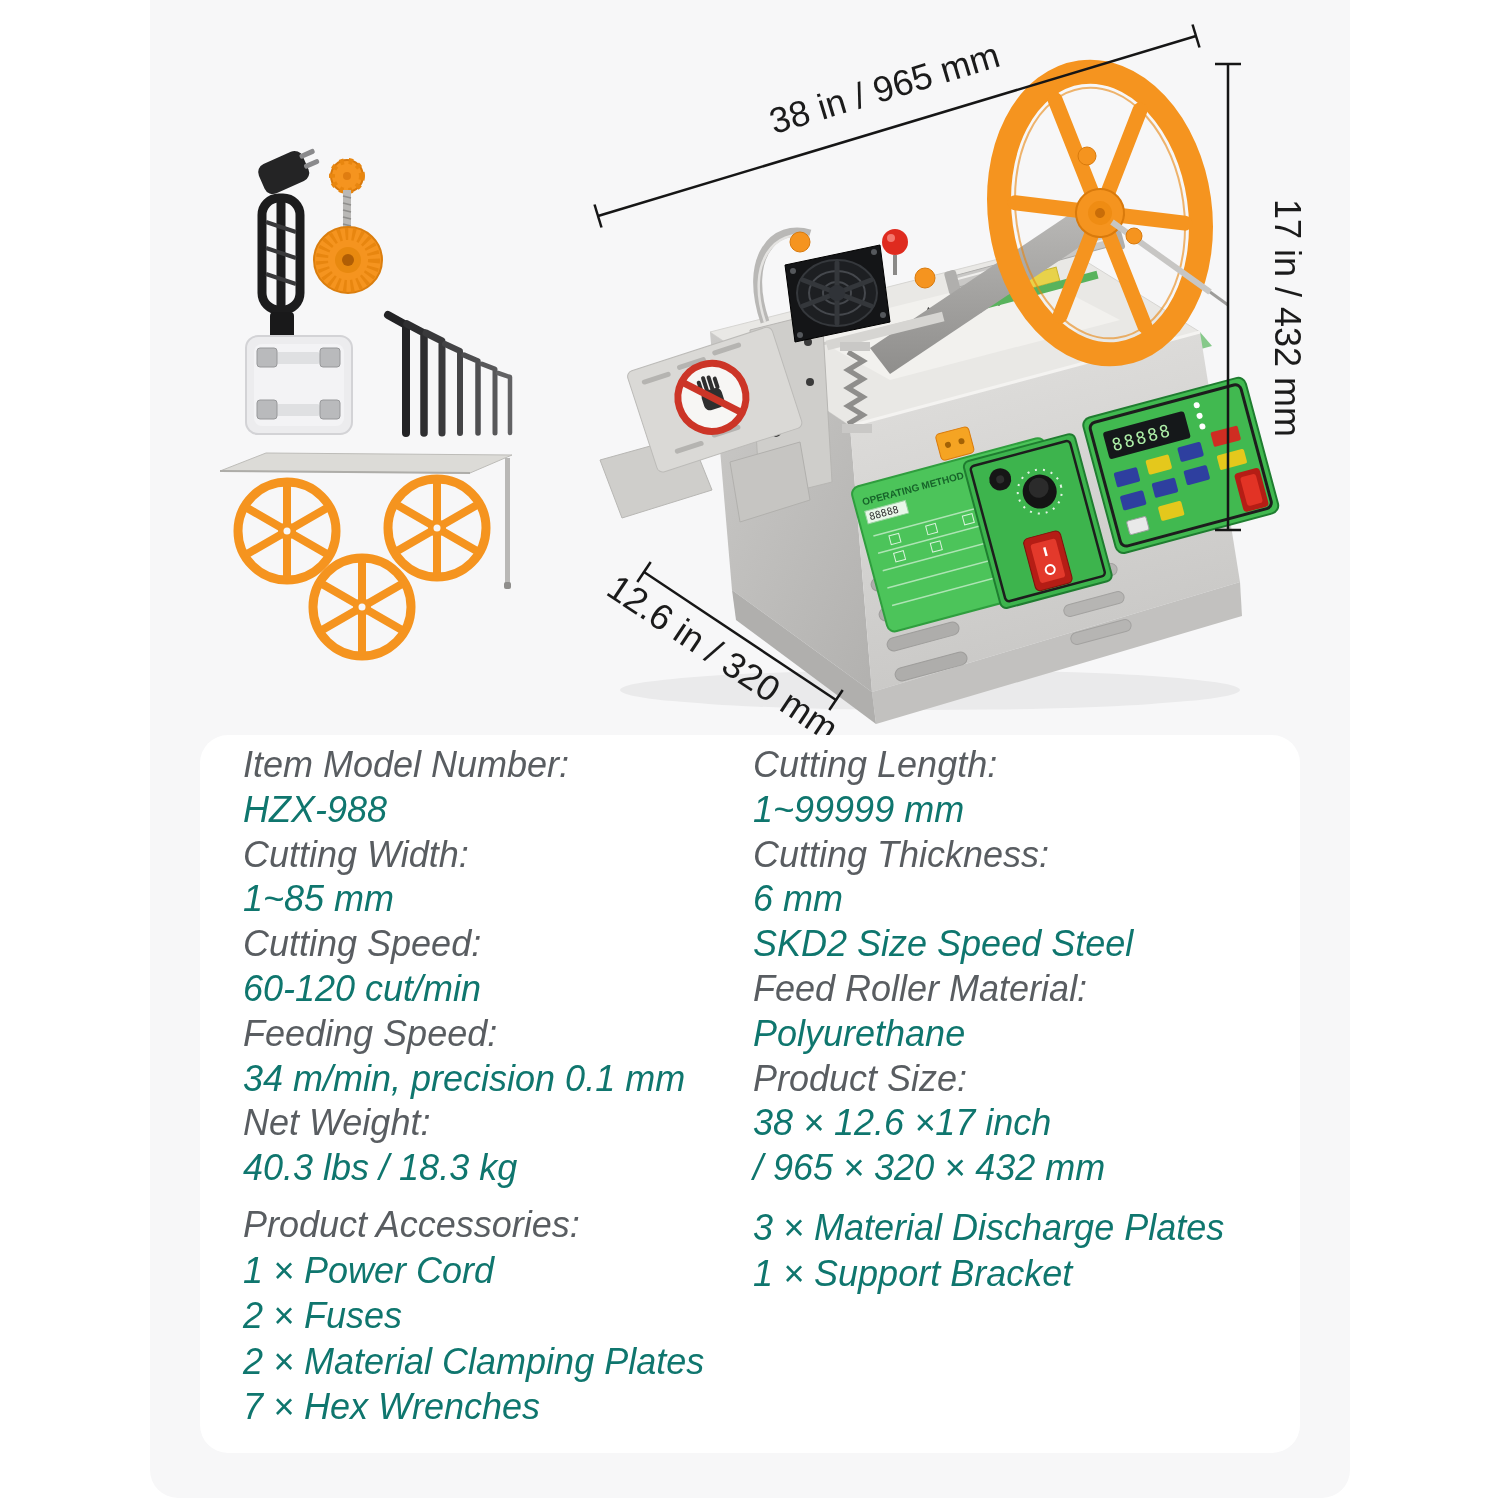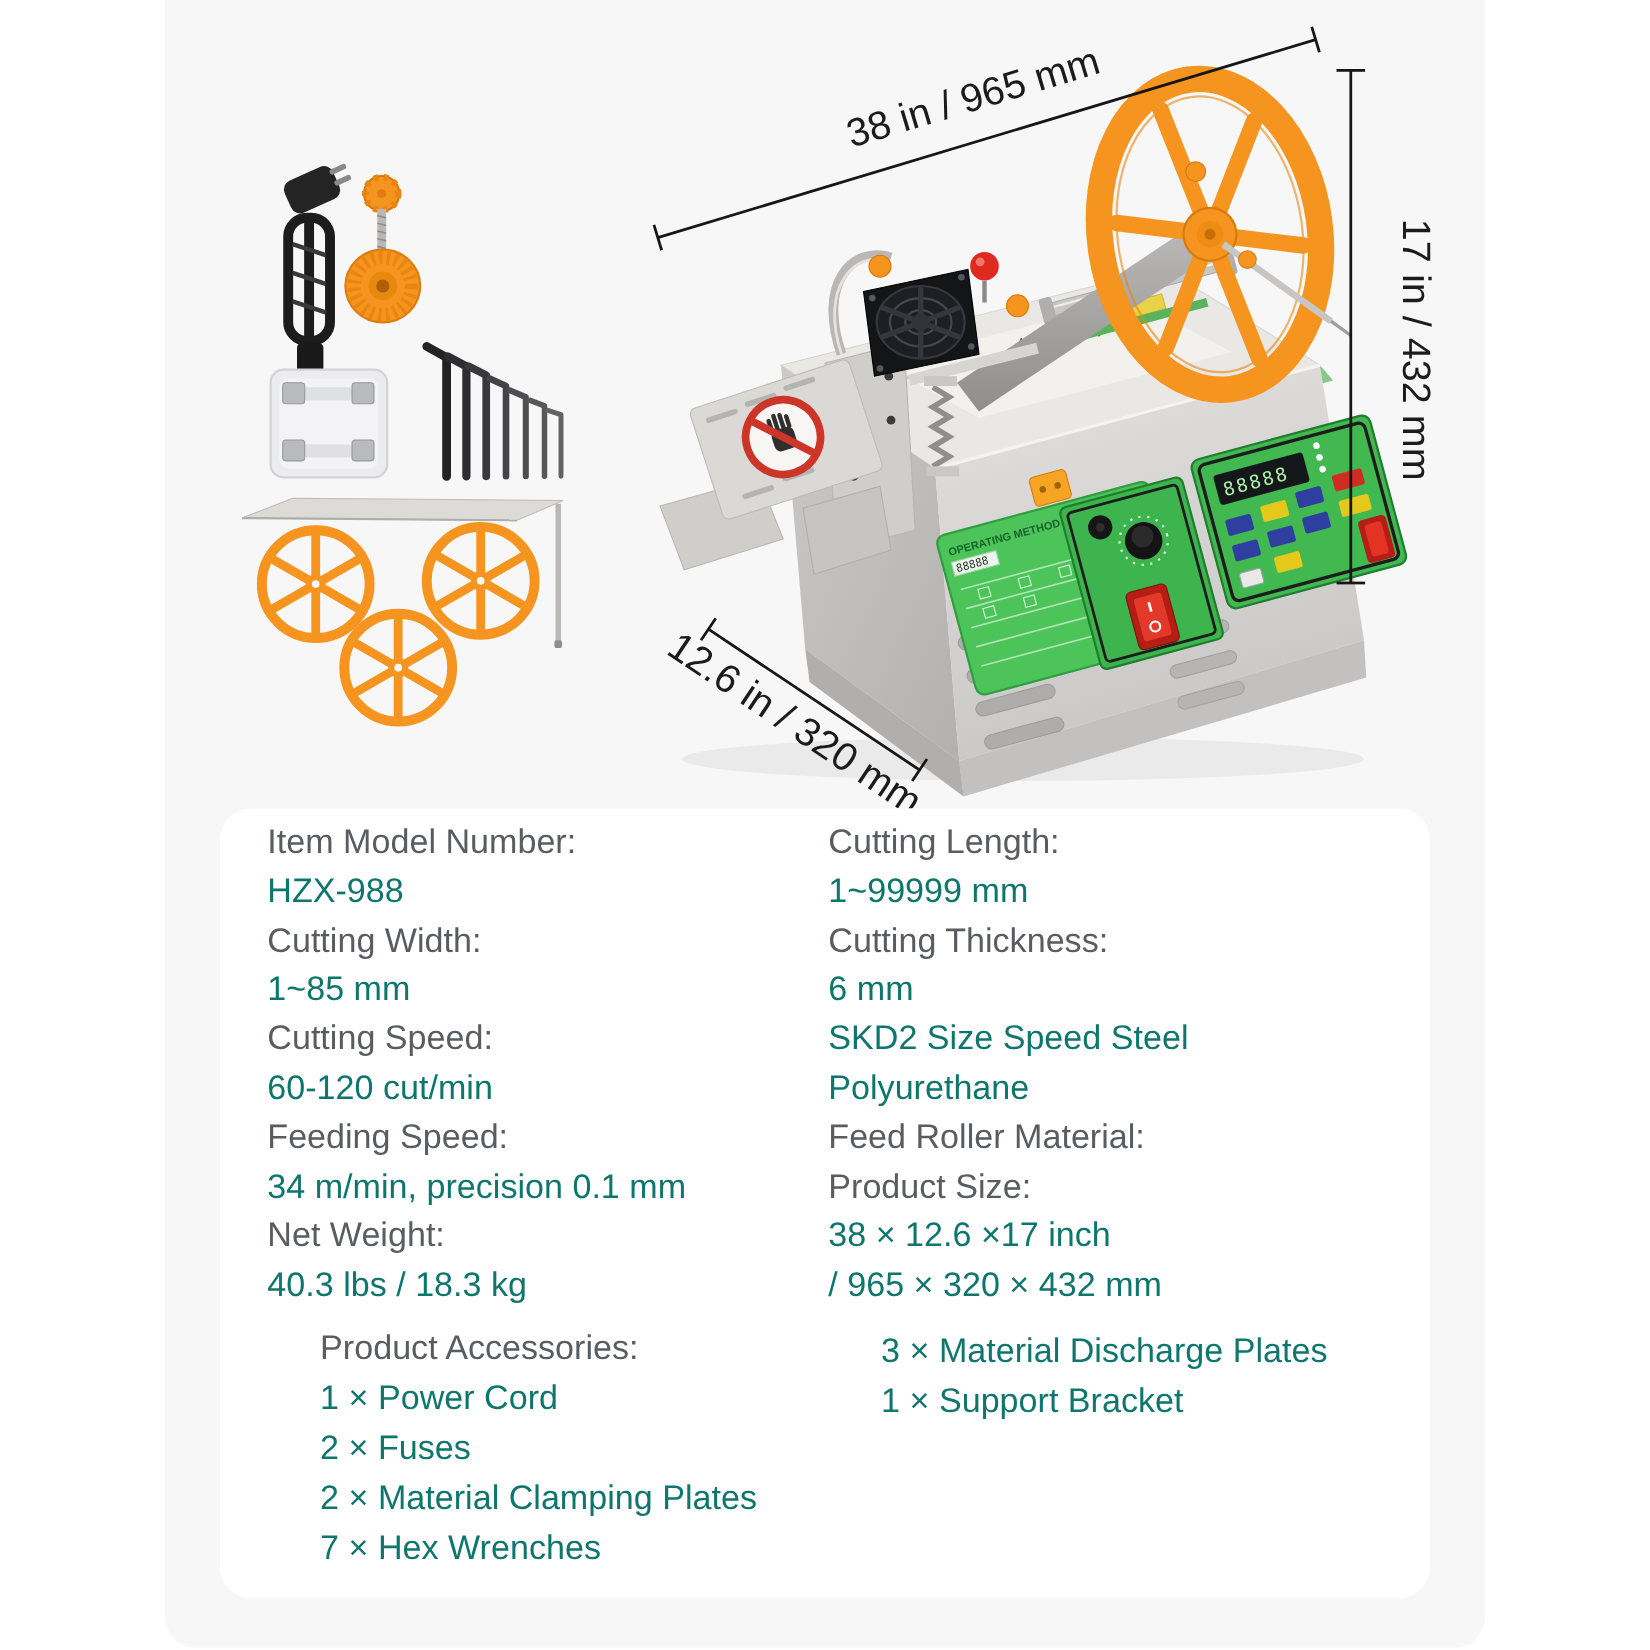--- a/index.html
+++ b/index.html
@@ -6,25 +6,25 @@
   .page{position:relative;width:1500px;height:1500px;background:#ffffff;overflow:hidden;
         font-family:"Liberation Sans",sans-serif;}
   .showcase{position:absolute;left:150px;top:0;width:1200px;height:1498px;
             background:#f7f7f8;border-radius:0 0 28px 28px;}
   .overlay{position:absolute;}
   .spec-card{position:absolute;left:200px;top:735px;width:1100px;height:718px;
              background:#ffffff;border-radius:28px;}
   .col{position:absolute;top:8px;}
   .col-left{left:43px;width:530px;}
   .col-right{left:553px;width:505px;}
-  .line{height:44.8px;display:flex;align-items:center;font-size:31px;line-height:44.8px;white-space:nowrap;}
+  .line{height:44.8px;display:flex;align-items:center;font-size:36px;line-height:44.8px;white-space:nowrap;font-style:italic;}
   .lbl{color:#595d61;}
   .val{color:#0f766e;font-weight:500;}
   .acc{margin-top:12px;}
-  .acc .line{height:45.5px;margin-left:48px;}
+  .acc .line{height:45.5px;}
   .acc-right{margin-top:15px;}
   svg text.dim{font-family:"Liberation Sans",sans-serif;font-size:36px;fill:#1b1b1b;}
   svg text.paneltitle{font-family:"Liberation Sans",sans-serif;font-weight:bold;}
   svg text.seg{font-family:"DejaVu Sans Mono",monospace;}
 </style>
 </head>
 <body>
 
 <div class="page">
 
@@ -388,22 +388,22 @@
         <div class="line val">2 × Material Clamping Plates</div>
         <div class="line val">7 × Hex Wrenches</div>
       </div>
     </div>
     <div class="col col-right">
       <div class="line lbl">Cutting Length:</div>
       <div class="line val">1~99999 mm</div>
       <div class="line lbl">Cutting Thickness:</div>
       <div class="line val">6 mm</div>
       <div class="line val">SKD2 Size Speed Steel</div>
+      <div class="line lbl">Feed Roller Material:</div>
       <div class="line val">Polyurethane</div>
-      <div class="line lbl">Feed Roller Material:</div>
       <div class="line lbl">Product Size:</div>
       <div class="line val">38 × 12.6 ×17 inch</div>
       <div class="line val">/ 965 × 320 × 432 mm</div>
       <div class="acc acc-right">
         <div class="line val">3 × Material Discharge Plates</div>
         <div class="line val">1 × Support Bracket</div>
       </div>
     </div>
   </div>
 

